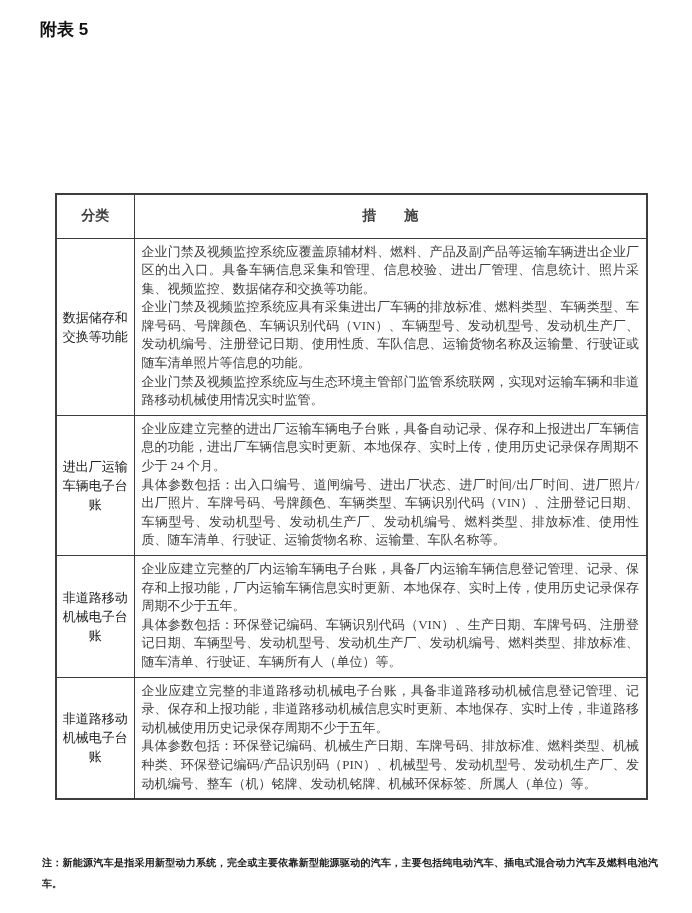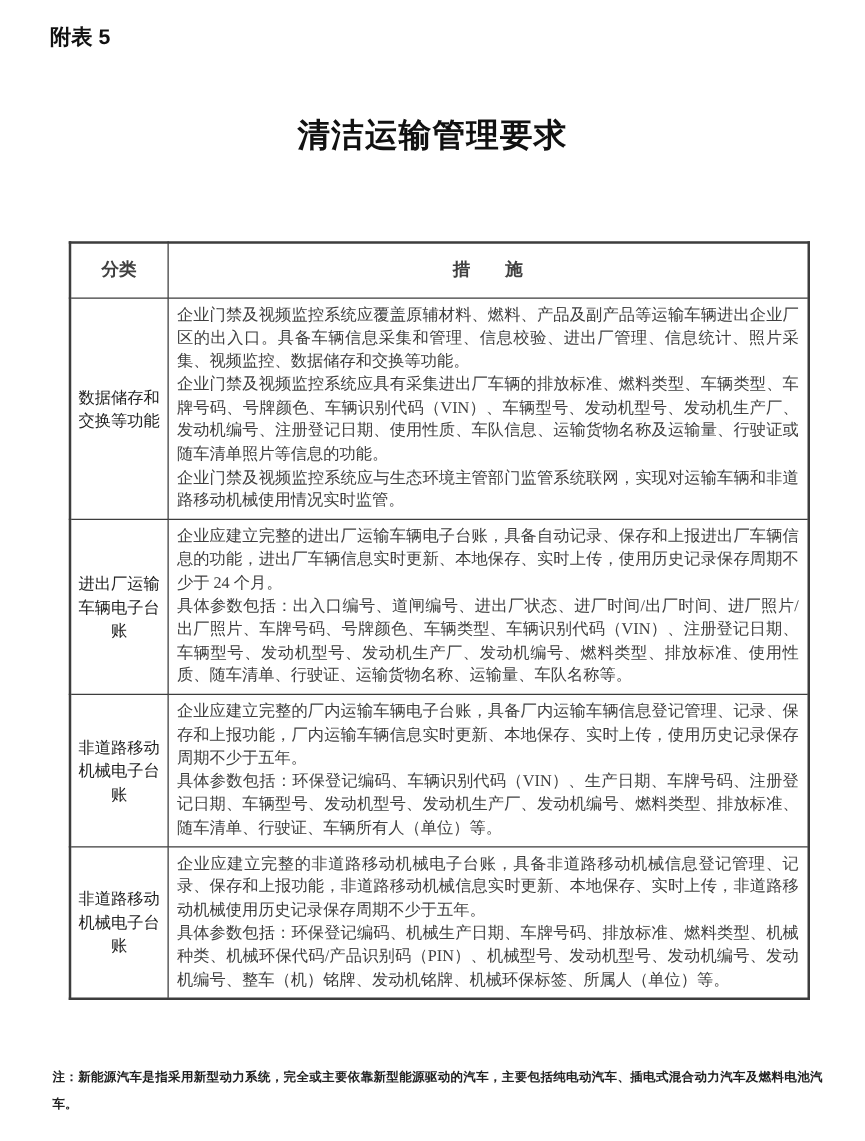--- a/index.html
+++ b/index.html
@@ -87,21 +87,20 @@
     color: #222;
   }
 </style>
 </head>
 <body>
 
 <div class="page">
 
   <div class="appendix-label">附表 5</div>
 
-  <div class="doc-title">清洁运输管理要求</div>
 
   <table class="req-table">
     <colgroup>
       <col class="cat-col">
       <col>
     </colgroup>
     <tbody>
       <tr>
         <th class="header-cell">分类</th>
         <th class="header-cell">措　　施</th>
@@ -129,21 +128,21 @@
         <td class="measure-cell">
           <p>企业应建立完整的厂内运输车辆电子台账，具备厂内运输车辆信息登记管理、记录、保存和上报功能，厂内运输车辆信息实时更新、本地保存、实时上传，使用历史记录保存周期不少于五年。</p>
           <p>具体参数包括：环保登记编码、车辆识别代码（VIN）、生产日期、车牌号码、注册登记日期、车辆型号、发动机型号、发动机生产厂、发动机编号、燃料类型、排放标准、随车清单、行驶证、车辆所有人（单位）等。</p>
         </td>
       </tr>
 
       <tr>
         <td class="cat-cell">非道路移动机械电子台账</td>
         <td class="measure-cell">
           <p>企业应建立完整的非道路移动机械电子台账，具备非道路移动机械信息登记管理、记录、保存和上报功能，非道路移动机械信息实时更新、本地保存、实时上传，非道路移动机械使用历史记录保存周期不少于五年。</p>
-          <p>具体参数包括：环保登记编码、机械生产日期、车牌号码、排放标准、燃料类型、机械种类、机械环保代码/产品识别码（PIN）、机械型号、发动机型号、发动机编号、发动机编号、整车（机）铭牌、发动机铭牌、机械环保标签、所属人（单位）等。</p>
+          <p>具体参数包括：环保登记编码、机械生产日期、车牌号码、排放标准、燃料类型、机械种类、环保登记编码/产品识别码（PIN）、机械型号、发动机型号、发动机生产厂、发动机编号、整车（机）铭牌、发动机铭牌、机械环保标签、所属人（单位）等。</p>
         </td>
       </tr>
     </tbody>
   </table>
 
   <div class="footnote">注：新能源汽车是指采用新型动力系统，完全或主要依靠新型能源驱动的汽车，主要包括纯电动汽车、插电式混合动力汽车及燃料电池汽车。</div>
 
 </div>
 
 </body></html>

